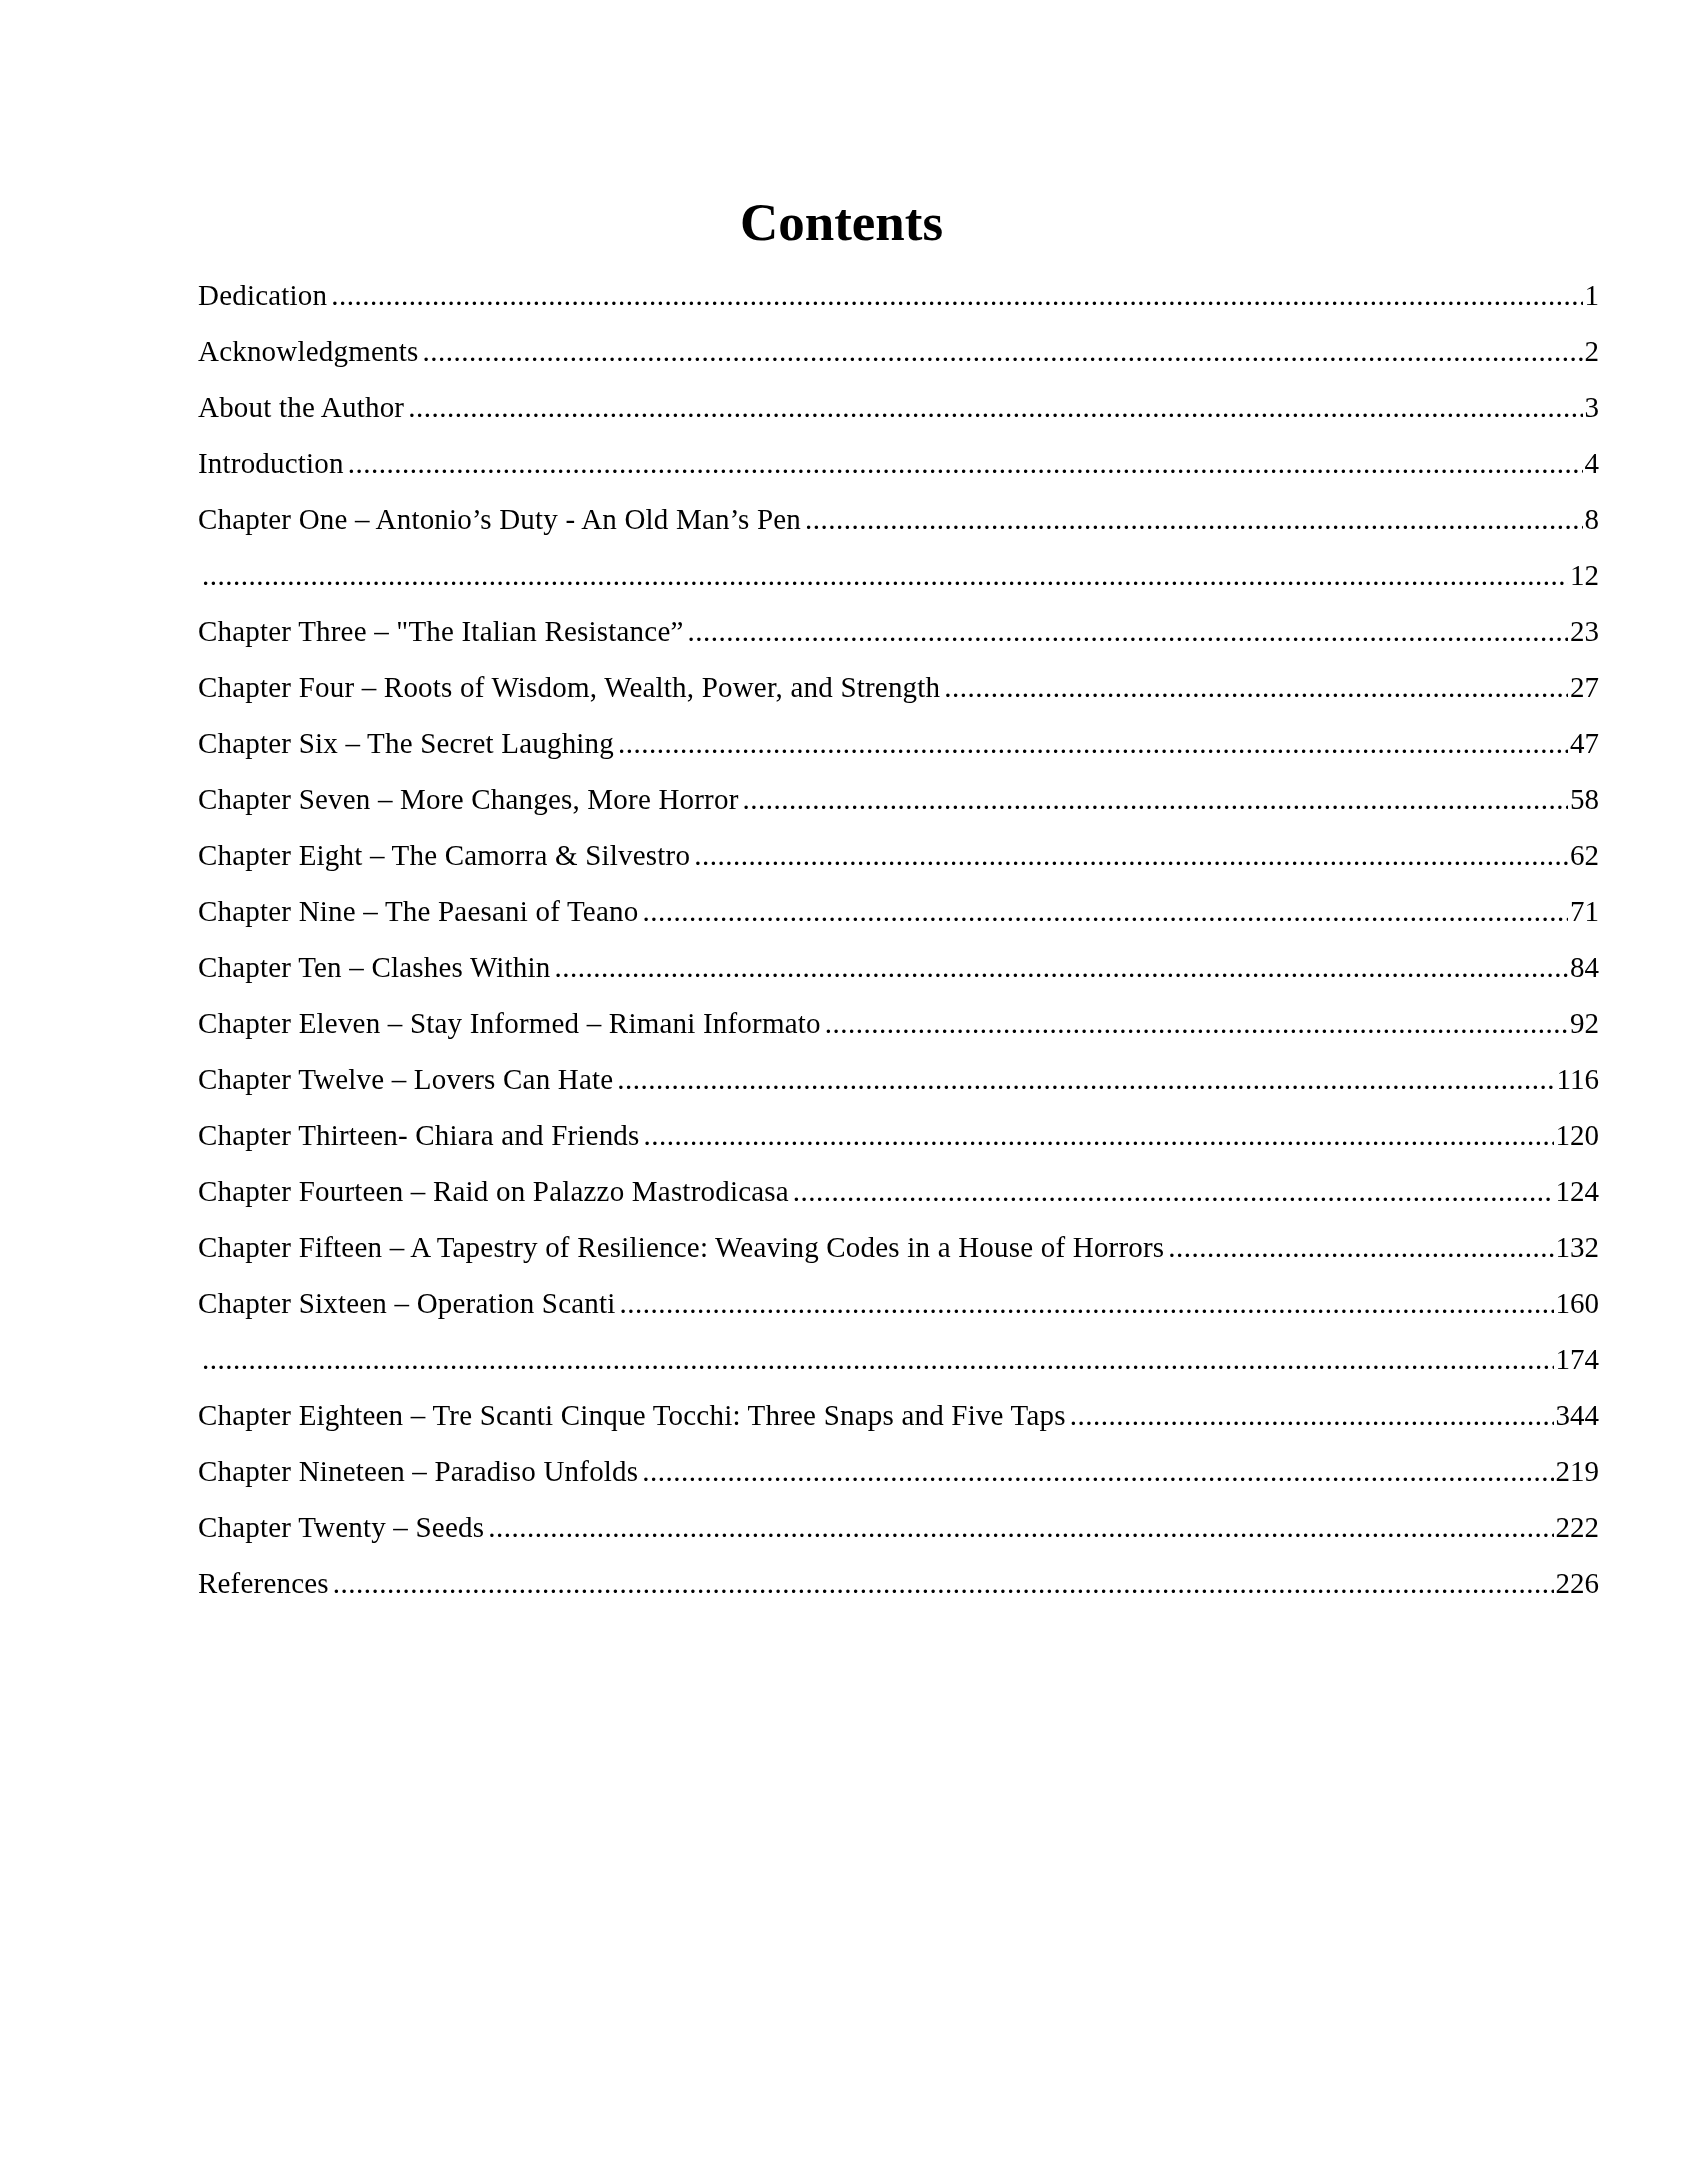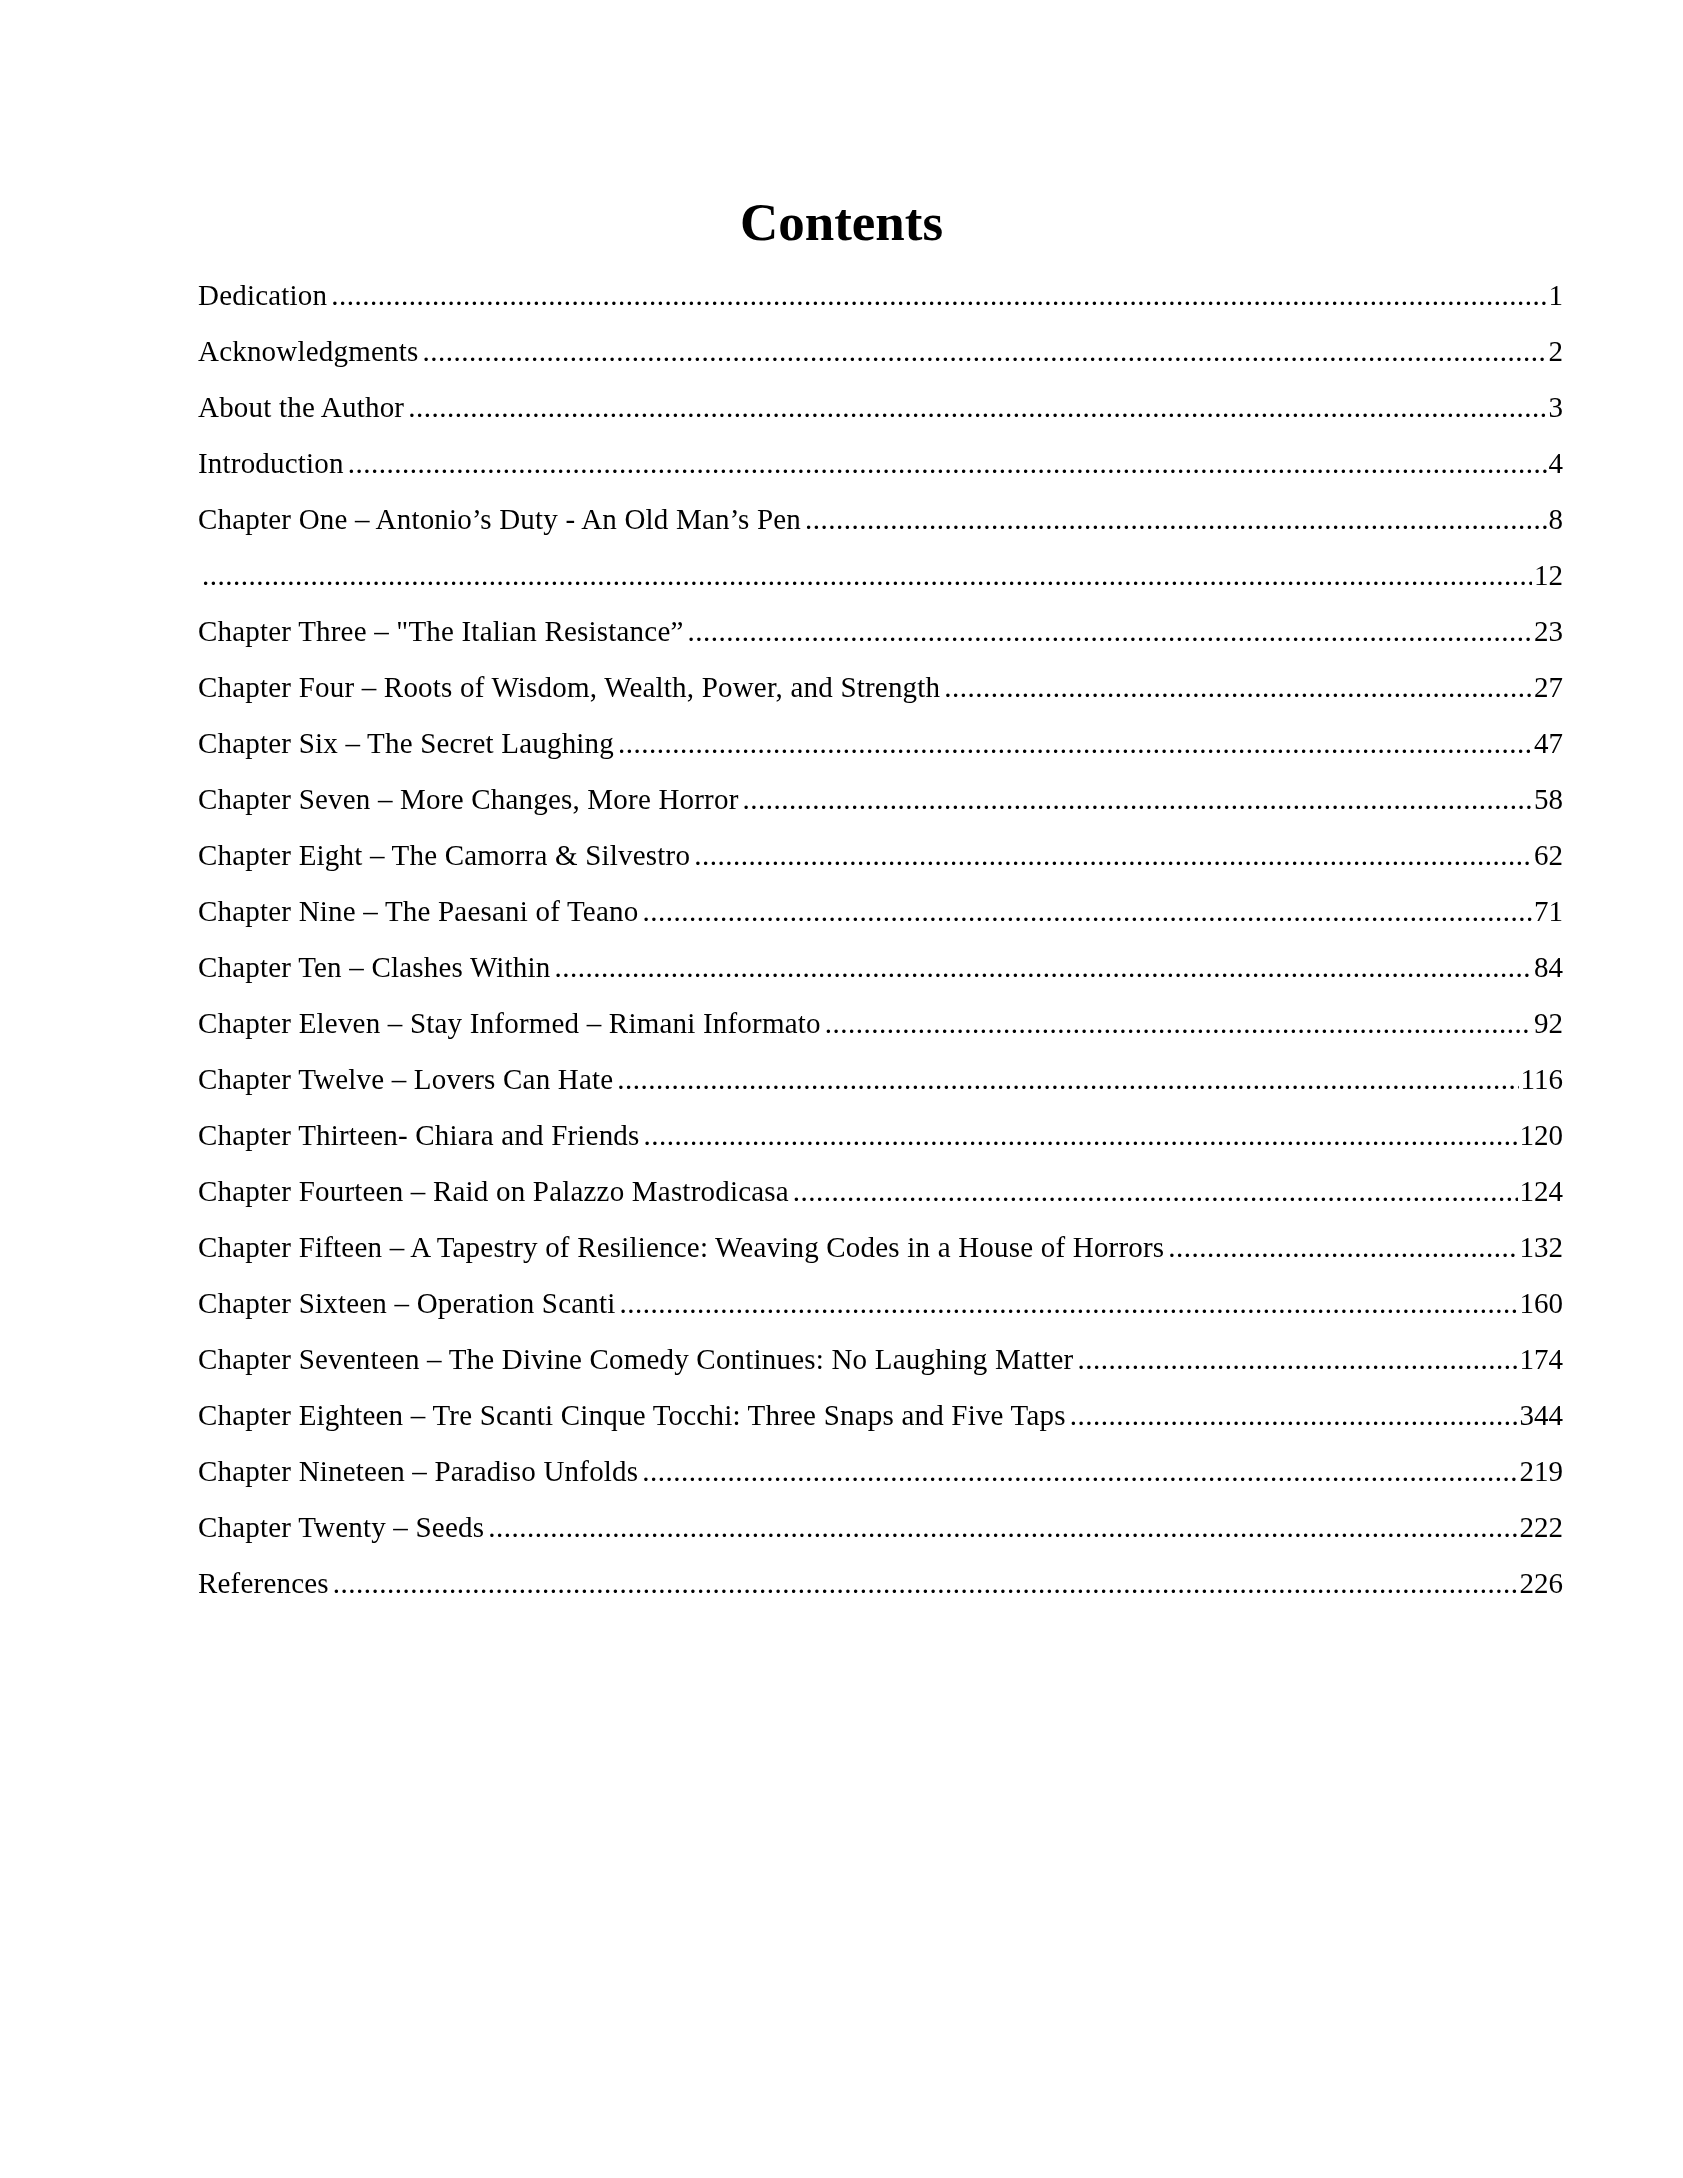--- a/index.html
+++ b/index.html
@@ -23,21 +23,21 @@
     margin: 0;
     padding-top: 196px;
     text-align: center;
     font-family: "Liberation Serif", serif;
     font-weight: 700;
     font-size: 53px;
     line-height: 53px;
     color: #000000;
   }
   .toc {
-    margin: 18px 120px 0 198px; 
+    margin: 18px 84px 0 198px; 
   }
   .toc-row {
     display: flex;
     align-items: baseline;
     height: 56px;
     line-height: 56px;
     font-size: 29px;
     white-space: nowrap;
   }
   .toc-label {
@@ -173,21 +173,20 @@
     <span class="toc-pagenum">132</span>
   </div>
 
   <div class="toc-row">
     <span class="toc-label">Chapter Sixteen – Operation Scanti</span>
     <span class="dot-leader"></span>
     <span class="toc-pagenum">160</span>
   </div>
 
   <div class="toc-row">
-    <span class="toc-label">Chapter Seventeen – The Divine Comedy Continues: No Laughing Matter</span>
     <span class="dot-leader"></span>
     <span class="toc-pagenum">174</span>
   </div>
 
   <div class="toc-row">
     <span class="toc-label">Chapter Eighteen – Tre Scanti Cinque Tocchi: Three Snaps and Five Taps</span>
     <span class="dot-leader"></span>
     <span class="toc-pagenum">344</span>
   </div>
 

